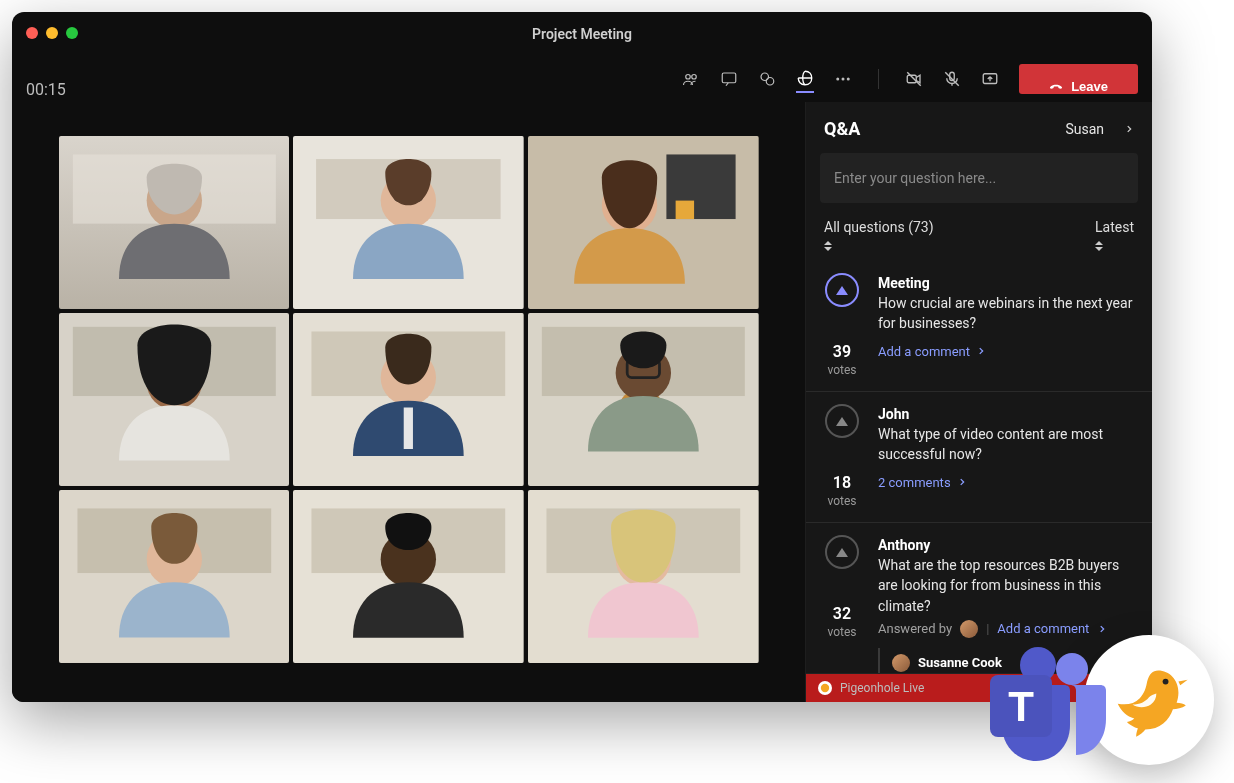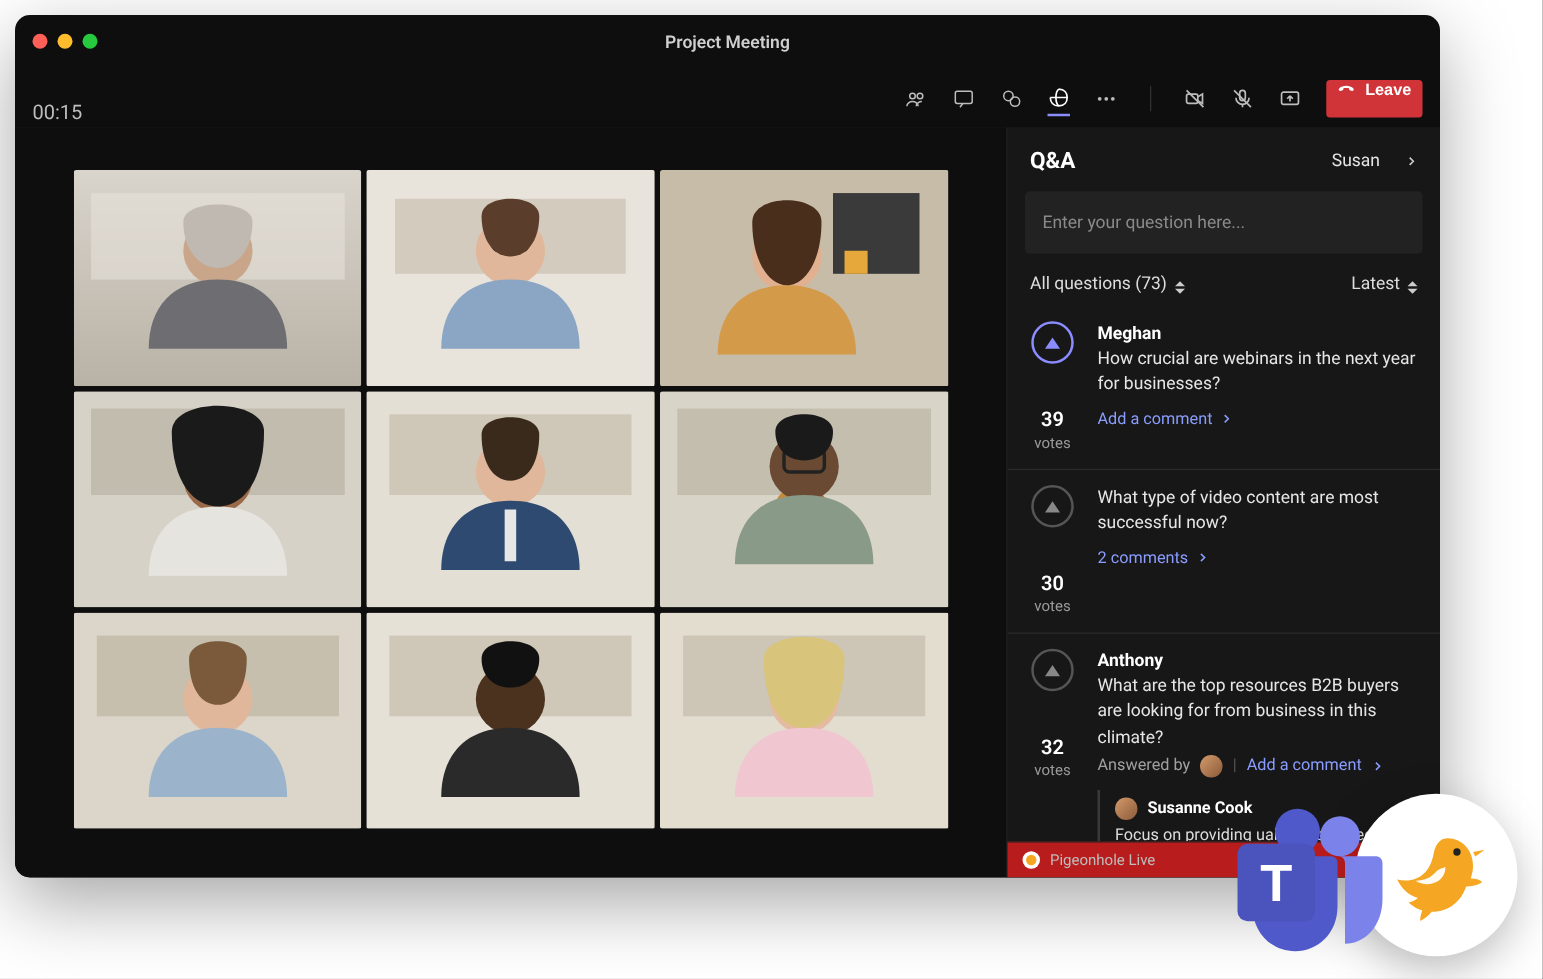--- a/index.html
+++ b/index.html
@@ -14,37 +14,37 @@
   .dot.green{background:#27c93f;}
   .title{font-size:14px;color:#cfcfcf;font-weight:600;}
   
   .toolbar{height:46px;display:flex;align-items:center;padding:0 14px;border-bottom:1px solid #1b1b1b;}
   .timer{font-size:16px;color:#bdbdbd;margin-top:20px;}
   .spacer{flex:1;}
   .icon-row{display:flex;align-items:center;gap:20px;}
   .ico{width:18px;height:18px;color:#bdbdbd;display:flex;align-items:center;justify-content:center;}
   .ico.active{color:#fff;border-bottom:2px solid #8a8cff;padding-bottom:4px;margin-bottom:-4px;}
   .divider-v{width:1px;height:20px;background:#333;margin:0 6px;}
-  .leave-btn{display:flex;align-items:flex-start;gap:8px;background:#d13438;border:none;color:#fff;font-weight:600;font-size:13px;height:30px;padding:0 9px;border-radius:3px;cursor:pointer;}
+  .leave-btn{display:flex;align-items:flex-end;gap:8px;background:#d13438;border:none;color:#fff;font-weight:600;font-size:13px;height:30px;padding:0 30px;border-radius:3px;cursor:pointer;}
   .leave-btn .hang{width:14px;height:14px;}
   
   .body{position:absolute;top:90px;left:0;right:0;bottom:0;display:flex;}
   .video-area{flex:1;background:#0e0e0e;display:flex;align-items:flex-start;justify-content:center;padding:34px 6px 6px 6px;}
   .grid{width:700px;display:grid;grid-template-columns:repeat(3,1fr);grid-template-rows:repeat(3,1fr);gap:4px;}
   .tile{aspect-ratio:4/3;border-radius:2px;position:relative;overflow:hidden;}
   .tile svg{width:100%;height:100%;display:block;}
   
   .panel{width:346px;background:#171717;border-left:1px solid #1e1e1e;display:flex;flex-direction:column;min-height:0;}
   .panel-head{display:flex;align-items:center;justify-content:space-between;padding:16px 18px 10px 18px;}
   .panel-title{font-size:18px;font-weight:700;color:#fff;}
   .panel-user{display:flex;align-items:center;gap:20px;color:#e6e6e6;font-size:14px;cursor:pointer;}
   .chev{width:10px;height:10px;}
   .ask{margin:4px 14px 10px 14px;height:50px;background:#222;border-radius:4px;display:flex;align-items:center;padding:0 14px;color:#8a8a8a;font-size:14px;}
   .filters{display:flex;align-items:center;justify-content:space-between;padding:6px 18px 6px 18px;color:#ddd;}
-  .fbtn{display:flex;align-items:flex-end;gap:6px;font-size:14px;cursor:pointer;}
+  .fbtn{display:flex;align-items:flex-start;gap:6px;font-size:14px;cursor:pointer;flex-direction:column;}
   .sort-caret{display:inline-flex;flex-direction:column;line-height:0;}
   .sort-caret span{width:0;height:0;border-left:4px solid transparent;border-right:4px solid transparent;}
   .sort-caret .up{border-bottom:4px solid #ccc;margin-bottom:2px;}
   .sort-caret .dn{border-top:4px solid #ccc;}
   .qlist{flex:1;overflow:hidden;padding:4px 0 0 0;}
   .qitem{display:flex;gap:14px;padding:12px 14px 14px 14px;border-top:1px solid #2a2a2a;}
   .qitem:first-child{border-top:none;}
   .votecol{width:44px;display:flex;flex-direction:column;align-items:center;gap:6px;color:#bdbdbd;}
   .votebtn{width:30px;height:30px;border-radius:50%;border:2px solid #555;display:flex;align-items:center;justify-content:center;cursor:pointer;}
   .votebtn.voted{border-color:#8a8cff;}
@@ -293,39 +293,40 @@
         <div class="qlist" id="qlist">
             <div class="qitem">
               <div class="votecol">
                 <div class="votebtn voted">
                   <span class="tri"></span>
                 </div>
                 <div class="votecount">39</div>
                 <div class="votelabel">votes</div>
               </div>
               <div class="qbody">
-                <div class="qname">Meghan</div>
+                <div class="qname">Meeting</div>
                 <div class="qtext">How crucial are webinars in the next year for businesses?</div>
                 <div class="qaction">
                   <span>Add a comment</span>
                   <svg width="10" height="10" viewBox="0 0 24 24" fill="none" stroke="#8a9dff" stroke-width="3">
                     <path d="M9 5l7 7-7 7"></path>
                   </svg>
                 </div>
               </div>
             </div>
             <div class="qitem">
               <div class="votecol">
                 <div class="votebtn">
                   <span class="tri"></span>
                 </div>
-                <div class="votecount">30</div>
+                <div class="votecount">18</div>
                 <div class="votelabel">votes</div>
               </div>
               <div class="qbody">
+                <div class="qname">John</div>
                 <div class="qtext">What type of video content are most successful now?</div>
                 <div class="qaction">
                   <span>2 comments</span>
                   <svg width="10" height="10" viewBox="0 0 24 24" fill="none" stroke="#8a9dff" stroke-width="3">
                     <path d="M9 5l7 7-7 7"></path>
                   </svg>
                 </div>
               </div>
             </div>
             <div class="qitem">

